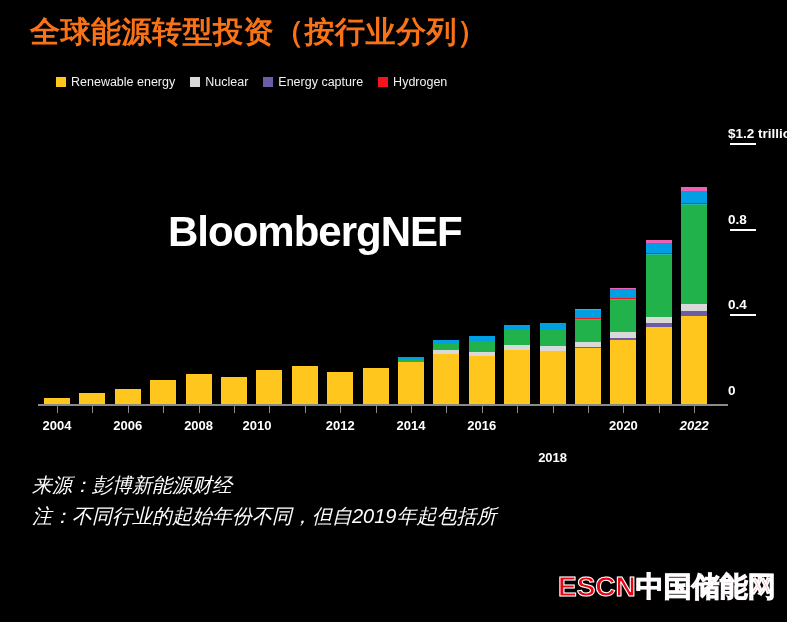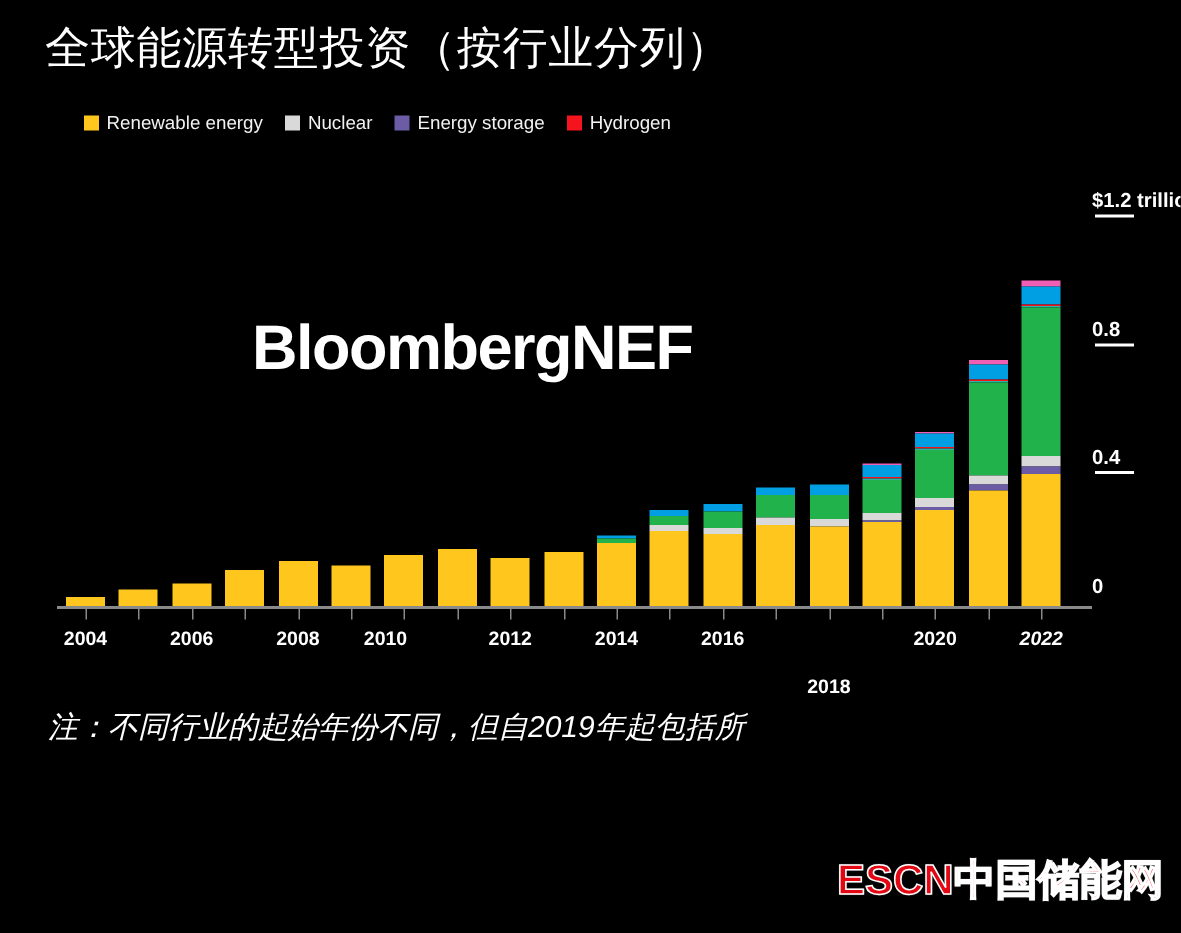--- a/index.html
+++ b/index.html
@@ -6,22 +6,22 @@
   body{
     width:787px;height:622px;overflow:hidden;
     font-family:"Liberation Sans","DejaVu Sans",sans-serif;
     color:#fff;position:relative;
   }
   #page{position:absolute;inset:0;background:#000;}
 
   
   .title{
     position:absolute;left:30px;top:12px;
-    font-size:30px;font-weight:normal;letter-spacing:.5px;
-    color:#ffffff;white-space:nowrap;
+    font-size:30px;font-weight:bold;letter-spacing:.5px;
+    color:#f97316;white-space:nowrap;
   }
 
   
   .legend{position:absolute;left:32px;top:76px;width:720px;}
   .legend-row{display:flex;align-items:flex-start;flex-wrap:nowrap;margin-bottom:3px;padding-left:24px;}
   .legend-item{display:flex;align-items:center;margin-right:15px;white-space:nowrap;}
   .legend-swatch{width:10px;height:10px;margin-right:5px;flex:0 0 auto;display:block;}
   .legend-label{font-size:12.5px;color:#f2f2f2;line-height:1;}
 
   
@@ -84,21 +84,21 @@
         <div class="legend-item">
           <span class="legend-swatch" style="background: rgb(255, 198, 30);"></span>
           <span class="legend-label">Renewable energy</span>
         </div>
         <div class="legend-item">
           <span class="legend-swatch" style="background: rgb(217, 217, 217);"></span>
           <span class="legend-label">Nuclear</span>
         </div>
         <div class="legend-item">
           <span class="legend-swatch" style="background: rgb(107, 92, 165);"></span>
-          <span class="legend-label">Energy storage</span>
+          <span class="legend-label">Energy capture</span>
         </div>
         <div class="legend-item">
           <span class="legend-swatch" style="background: rgb(245, 20, 30);"></span>
           <span class="legend-label">Hydrogen</span>
         </div>
       </div>
   </div>
 
   <div class="plot">
     <div class="bars">
@@ -238,18 +238,19 @@
       <div class="xlabel" style="left: 552.6px; margin-top: 32px;">2018</div>
       <div class="xtick" style="left: 588px;"></div>
       <div class="xtick" style="left: 623.4px;"></div>
       <div class="xlabel" style="left: 623.4px;">2020</div>
       <div class="xtick" style="left: 658.8px;"></div>
       <div class="xtick" style="left: 694.2px;"></div>
       <div class="xlabel" style="left: 694.2px; font-style: italic;">2022</div>
     </div>
 
   <div class="footer">
+    <div class="foot-line">来源：彭博新能源财经</div>
     <div class="foot-note">注：不同行业的起始年份不同，但自2019年起包括所</div>
   </div>
 
   <div class="escn">ESCN中国储能网</div>
 
 </div>
 
 </body></html>

